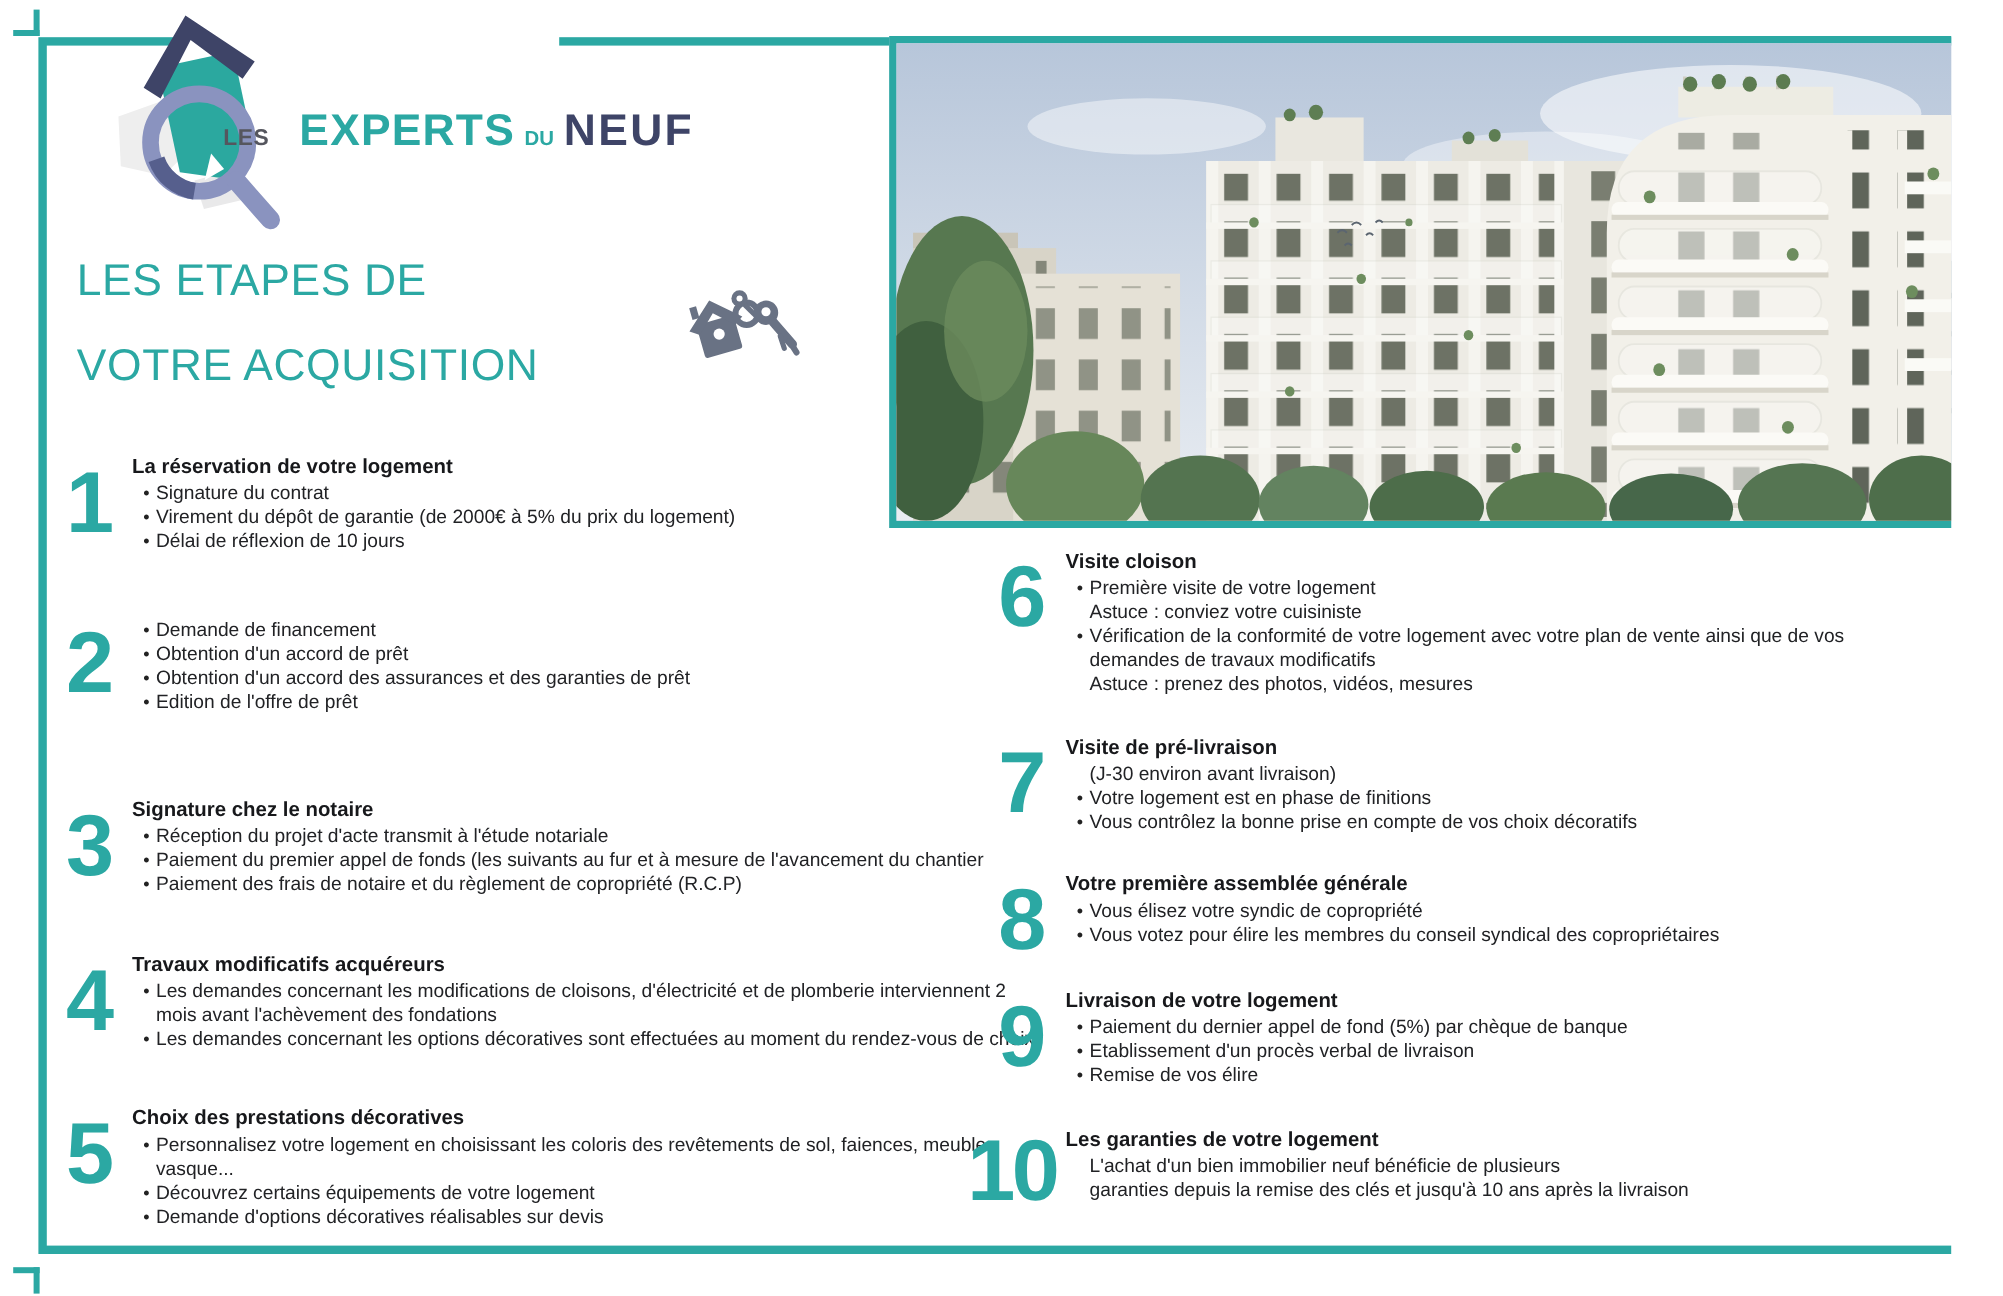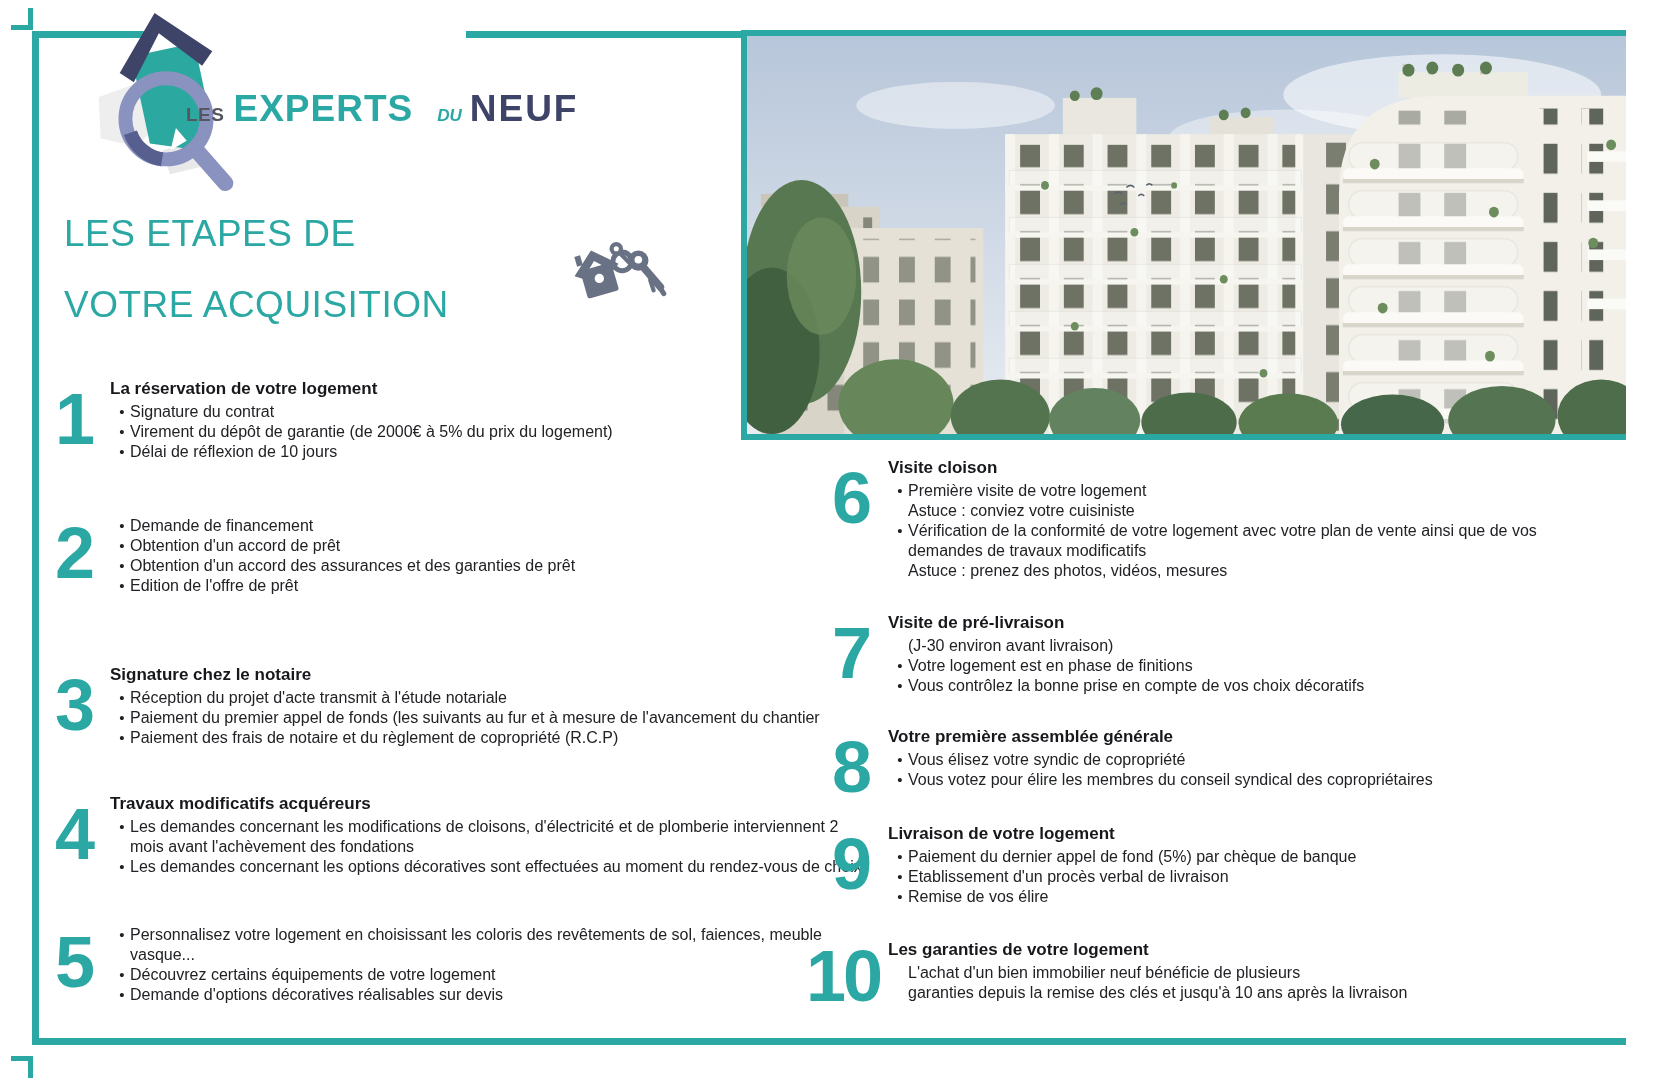--- a/index.html
+++ b/index.html
@@ -11,22 +11,22 @@
   .corner{position:absolute;width:17px;height:17px;}
   .corner.tl{left:11px;top:8px;border-right:5px solid var(--teal);border-bottom:5px solid var(--teal);}
   .corner.tr{left:1642px;top:8px;border-left:5px solid var(--teal);border-bottom:5px solid var(--teal);}
   .corner.bl{left:11px;top:1056px;border-right:5px solid var(--teal);border-top:5px solid var(--teal);}
   .corner.br{left:1642px;top:1056px;border-left:5px solid var(--teal);border-top:5px solid var(--teal);}
   .border-gap{position:absolute;left:150px;top:27px;width:316px;height:15px;background:#fff;}
   
   .logo-art{position:absolute;left:92px;top:2px;width:150px;height:198px;}
   .logo-text{position:absolute;left:186px;top:88px;display:flex;align-items:baseline;white-space:nowrap;}
   .lg-les{font-size:19px;font-weight:bold;color:#55565e;letter-spacing:.5px;}
-  .lg-exp{font-size:37px;font-weight:bold;color:var(--teal);margin-left:9px;letter-spacing:1px;text-align:center;}
-  .lg-du{font-size:17px;font-weight:bold;color:var(--teal);margin-left:24px;font-style:italic;}
+  .lg-exp{font-size:37px;font-weight:bold;color:var(--teal);margin-left:25px;letter-spacing:1px;text-align:center;}
+  .lg-du{font-size:17px;font-weight:bold;color:var(--teal);margin-left:8px;}
   .lg-neuf{font-size:37px;font-weight:bold;color:var(--navy);margin-left:8px;letter-spacing:2px;}
   
   .title{position:absolute;left:64px;top:198px;color:var(--teal);font-weight:normal;
          font-size:37px;line-height:71px;letter-spacing:.5px;}
   .keys-art{position:absolute;left:562px;top:234px;width:106px;height:88px;}
   
   .photo{position:absolute;left:741px;top:30px;width:895px;height:410px;
          border:6px solid var(--teal);box-sizing:border-box;background:#cfdae6;}
   .photo svg{display:block;width:100%;height:100%;}
   
@@ -324,20 +324,21 @@
     <span class="mk">•</span>
     <span class="tx">Les demandes concernant les options décoratives sont effectuées au moment du rendez-vous de choix</span>
   </div>
 </div>
     </div>
   </div>
 
   <div class="step step-5">
     <div class="step-num">5</div>
     <div class="step-body">
+      <div class="step-h">Choix des prestations décoratives</div>
       <div class="lines">
   <div class="ln">
     <span class="mk">•</span>
     <span class="tx">Personnalisez votre logement en choisissant les coloris des revêtements de sol, faiences, meuble</span>
   </div>
 
   <div class="ln">
     <span class="mk"></span>
     <span class="tx">vasque...</span>
   </div>

